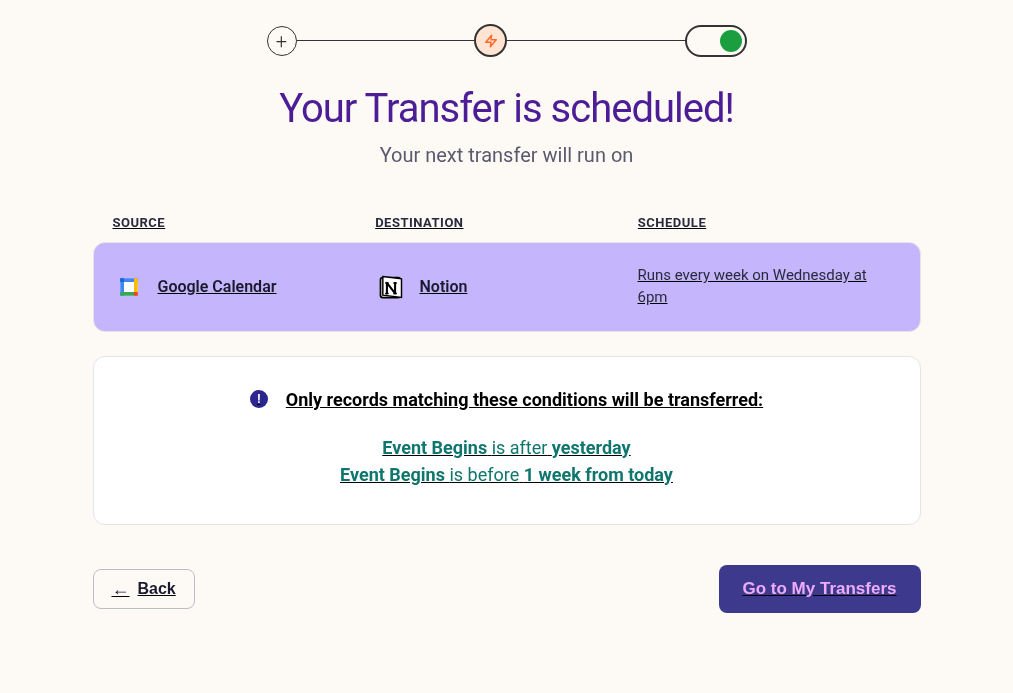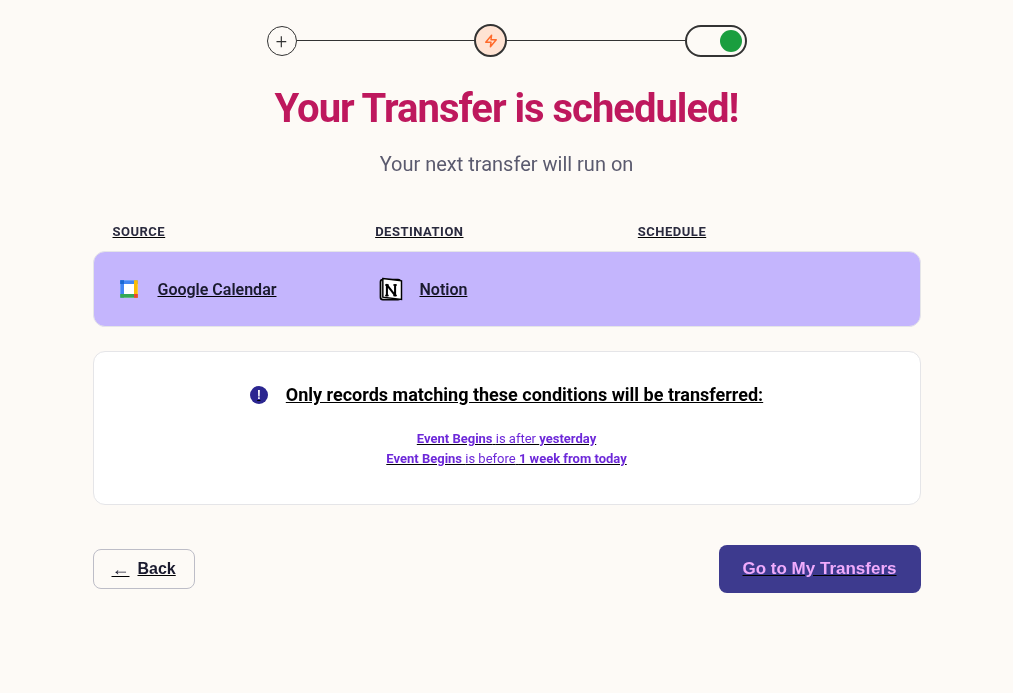--- a/index.html
+++ b/index.html
@@ -68,24 +68,24 @@
       font-weight: 300;
       color: #333;
       line-height: 1;
     }
     .bolt-svg {
       width: 14px;
       height: 14px;
     }
     .title {
       font-size: 40px;
-      font-weight: 700;
-      color: #be185d;
+      font-weight: 400;
+      color: #4c1d95;
       letter-spacing: -1px;
-      margin-bottom: 20px;
+      margin-bottom: 11px;
     }
     .subtitle {
       font-size: 20px;
       color: #5a5a6e;
       margin-bottom: 48px;
       display: flex;
       align-items: flex-end;
       gap: 6px;
     }
     .date-pill {
@@ -171,22 +171,22 @@
       color: #fff;
       font-size: 12px;
       font-weight: 700;
     }
     .cond-title {
       font-size: 18px;
       font-weight: 700;
       color: #000000;
     }
     .cond-line {
-      font-size: 13px;
-      color: #6d28d9;
+      font-size: 18px;
+      color: #0f766e;
       line-height: 1.5;
       text-align: center;
     }
     .cond-line b {
       font-weight: 700;
     }
     .footer {
       display: flex;
       justify-content: space-between;
       align-items: center;
@@ -273,20 +273,21 @@
         <svg viewBox="0 0 48 48" width="28" height="28">
           <rect x="6" y="8" width="34" height="34" rx="4" fill="#fff" stroke="#000" stroke-width="3"></rect>
           <path d="M10 6 L42 10 L42 42 L10 38 Z" fill="#fff" stroke="#000" stroke-width="2.5"></path>
           <path d="M17 17 L17 35 M17 17 L31 35 M31 17 L31 35" stroke="#000" stroke-width="3.5" fill="none" stroke-linecap="round"></path>
           <path d="M14 17 L20 17 M28 17 L34 17 M14 35 L20 35 M28 35 L34 35" stroke="#000" stroke-width="2.5"></path>
         </svg>
       </div>
       <span class="app-name">Notion</span>
     </div>
 
+    <div class="schedule-text">Runs every week on Wednesday at 6pm</div>
   </div>
 
   <div class="conditions-card">
     <div class="cond-header">
       <div class="info-icon">!</div>
       <div class="cond-title">Only records matching these conditions will be transferred:</div>
     </div>
     <div class="cond-line">
       <b>Event Begins</b>
       <span> </span><span>is after</span><span> </span>

